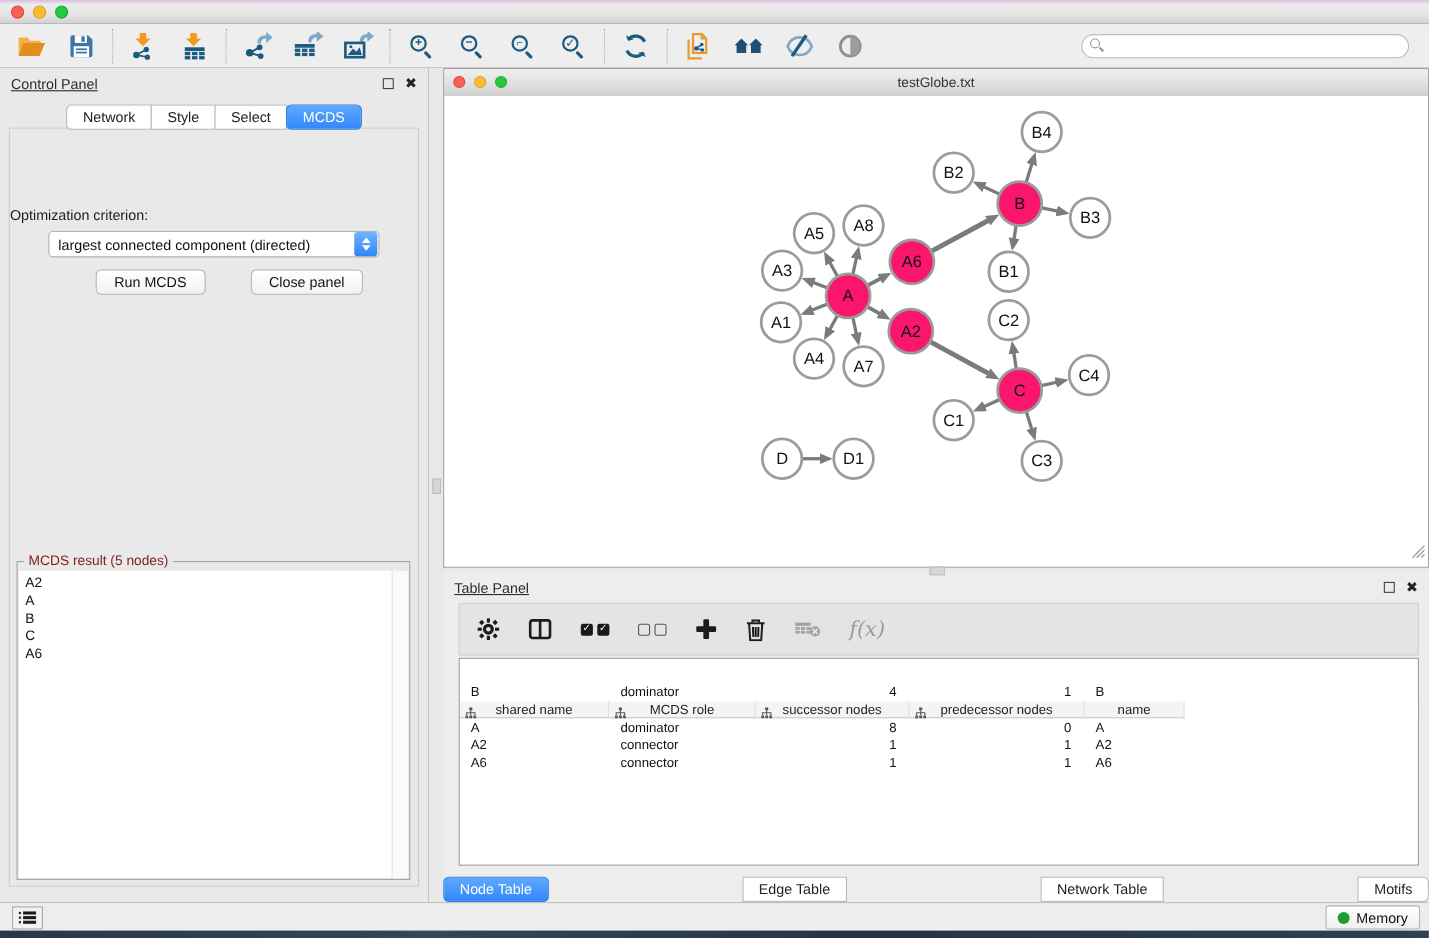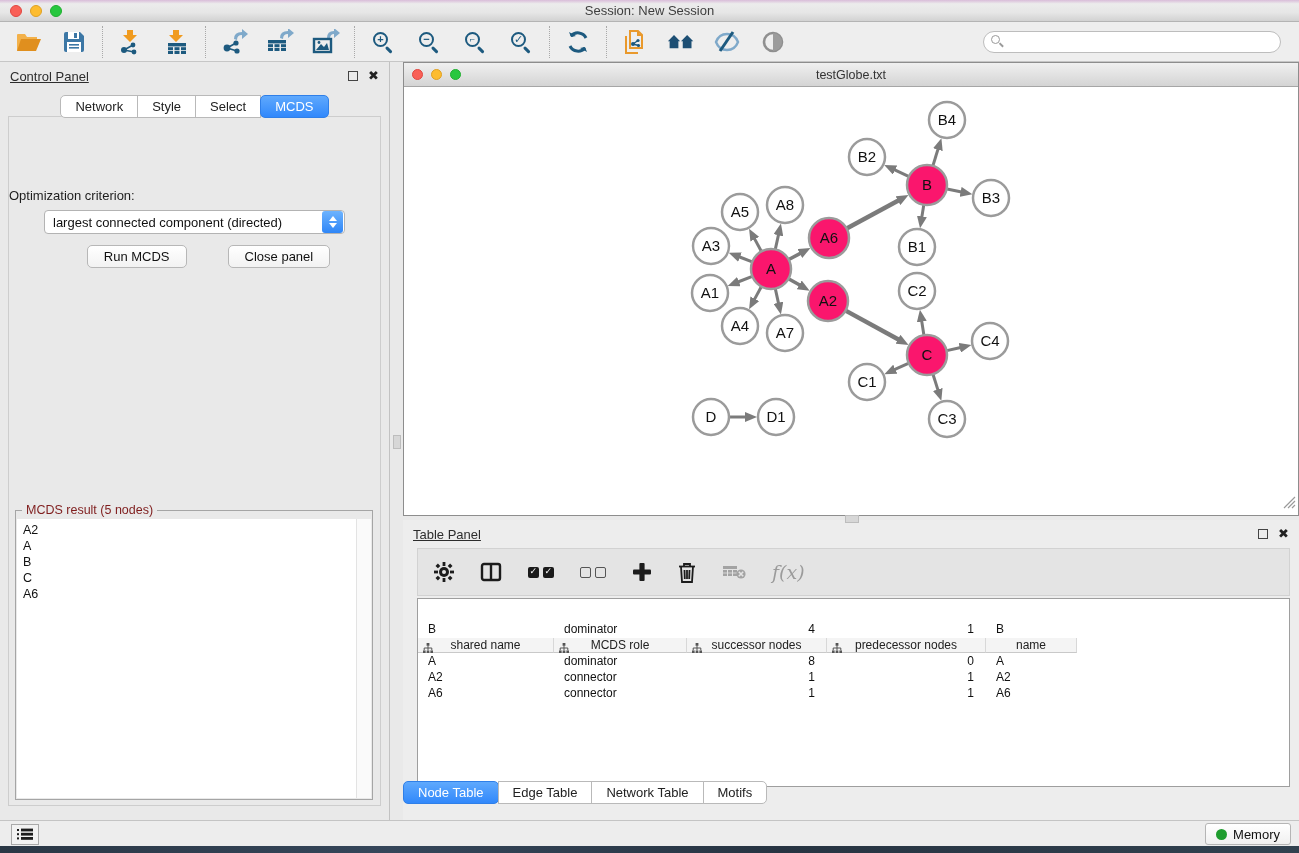--- a/index.html
+++ b/index.html
@@ -119,21 +119,21 @@
   .th { background:#f4f4f4; border-right:1px solid #d8d8d8; border-bottom:1px solid #c9c9c9;
     display:flex; align-items:center; justify-content:center; gap:6px; position:relative;margin-top:39px; }
   .th .ns-icon { position:absolute; left:5px; top:5px; }
   .th.no-fill { background:#ffffff; border-right:none; border-bottom:none; }
   .tbl-row { display:grid; grid-template-columns:136px 133px 140px 159px 91px 1fr; height:16px;
     font-size:12px; color:#111; align-items:center; }
   .td { white-space:nowrap; overflow:hidden; }
   .td.l { padding-left:10px; text-align:left; }
   .td.r { padding-right:12px; text-align:right; }
 
-  #tp-tabs { position:absolute; left:0; right:0; bottom:16px; display:flex; justify-content:flex-start; }
+  #tp-tabs { position:absolute; left:0; right:0; bottom:0; display:flex; justify-content:space-between; }
 
   
   #status-bar { position:absolute; left:0; top:820px; width:100%; height:43px; background:#ededed;
     border-top:1px solid #c4c4c4; }
   #sb-list-btn { position:absolute; left:11px; top:3px; width:28px; height:21px;
     background:#f2f2f2; border:1px solid #a9a9a9; display:flex; align-items:center; justify-content:center; }
   #memory-btn { position:absolute; right:8px; top:2px; height:22px;
     background:linear-gradient(#ffffff,#f0f0f0); border:1px solid #b5b5b5; border-radius:3px;
     display:flex; align-items:center; gap:6px; padding:0 10px; font-size:13px; color:#111; }
   .mem-dot { width:11px; height:11px; border-radius:50%; background:#1f9d2f; }
@@ -151,21 +151,20 @@
 <body>
 
 <div id="app">
 
   <div id="titlebar">
     <div class="lights">
       <span class="light red"></span>
       <span class="light yellow"></span>
       <span class="light green"></span>
     </div>
-    <div class="title">Session: New Session</div>
   </div>
 
   <div id="toolbar">
     <div class="tb-group" style="padding-left:2px;">
       <span class="tb-btn">
         <svg width="27" height="24" viewBox="0 0 27 24">
             <path d="M2 21 L2 5 Q2 4 3 4 L10 4 L12 7 L22 7 L22 9" fill="#f3b14a"></path>
             <path d="M2 21 L6 9 L26 9 L21 21 Z" fill="#e08f1e"></path>
           </svg>
       </span>

